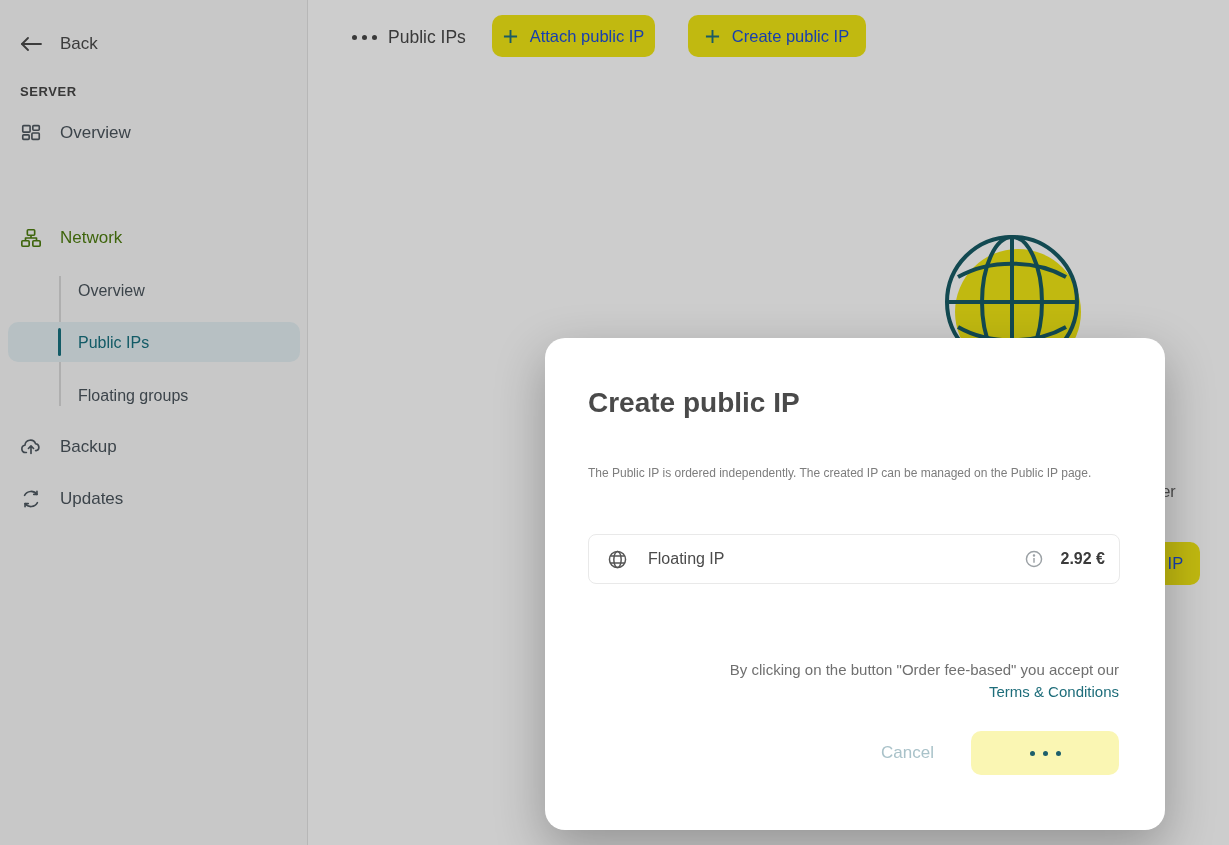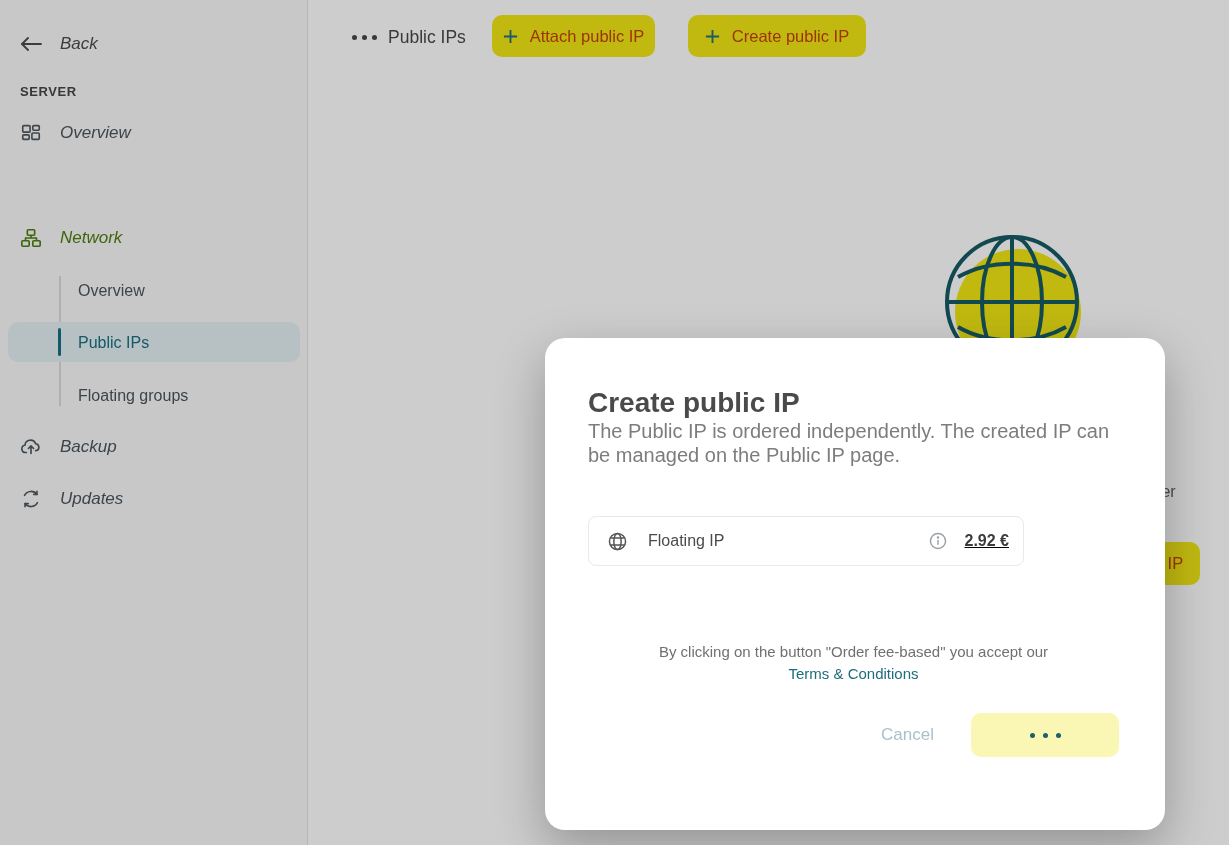--- a/index.html
+++ b/index.html
@@ -4,21 +4,21 @@
 <style>
   * { margin:0; padding:0; box-sizing:border-box; }
   html,body { width:1229px; height:845px; }
   body { font-family:"Liberation Sans", sans-serif; background:#fff; }
   .app { position:relative; width:1229px; height:845px; overflow:hidden; background:#fdfdfd; }
 
   
   .sidebar { position:absolute; left:0; top:0; width:308px; height:845px;
              background:#f7f7f7; border-right:1px solid #e2e2e2; }
   .side-row { position:absolute; left:0; width:308px; height:44px; display:flex;
-              align-items:center; cursor:pointer; color:#4e5860;font-style:italic; }
+              align-items:center; cursor:pointer; color:#4e5860; }
   .side-row .ic { position:absolute; left:20px; width:22px; height:22px; display:flex;
                   align-items:center; justify-content:center; }
   .side-row .lbl { position:absolute; left:60px; font-size:17px; color:#4a545c; }
   .side-row.teal .lbl, .side-row.teal .ic { color:#4d7c0f; }
   .back-row { top:22px; }
   .back-row .lbl { color:#4a4a4a; }
   .section-label { position:absolute; left:20px; top:84px; font-size:13px; font-weight:bold;
                    letter-spacing:0.6px; color:#454545; }
   .it-overview { top:111px; }
   .it-disk { top:163px; }
@@ -37,52 +37,52 @@
   .sub-security { top:387px; }
 
   
   .main { position:absolute; left:308px; top:0; width:921px; height:845px; background:#fdfdfd; }
   .dots-icon { position:absolute; left:44px; top:33px; width:28px; height:8px; display:flex;
                gap:5px; align-items:center; cursor:pointer; }
   .dots-icon i { width:5px; height:5px; border-radius:50%; background:#474747; }
   .page-title { position:absolute; left:80px; top:27px; font-size:17.5px; font-weight:500; color:#474747; }
 
   .ybtn { display:flex; align-items:center; justify-content:center; gap:12px;
-          background:#eee414; color:#c2410c; border:none; border-radius:10px;
+          background:#eee414; color:#1d4ed8; border:none; border-radius:10px;
           font-family:"Liberation Sans", sans-serif; font-size:16.5px; font-weight:500;
           cursor:pointer; }
   .hdr-attach { position:absolute; left:184px; top:15px; width:163px; height:42px; }
   .hdr-create { position:absolute; left:380px; top:15px; width:178px; height:42px; }
   .plus { width:15px; height:15px; stroke:#20707d; stroke-width:2; }
 
   
   .globe-illu { position:absolute; left:629px; top:231px; width:150px; height:150px; }
   .empty-msg { position:absolute; left:504px; top:483px; width:400px; text-align:center;
                font-size:16px; color:#5d5d5d; }
   .empty-btns { position:absolute; left:517px; top:542px; width:375px; display:flex; gap:34px; }
   .empty-attach { width:163px; height:43px; }
   .empty-create { width:178px; height:43px; }
 
   
   .overlay { position:absolute; inset:0; background:rgba(0,0,0,0.19); z-index:50; }
   .modal { position:absolute; left:545px; top:338px; width:620px; height:492px;
            background:#ffffff; border-radius:20px; z-index:100;
            box-shadow:0 18px 50px rgba(0,0,0,0.28); padding:0 46px 0 43px; }
   .modal-title { margin-top:49px; font-size:28px; font-weight:bold; color:#4a4a4a; }
-  .modal-desc { width:528px; font-size:20px; line-height:24px; color:#7d7d7d; }
-  .option-row { margin-top:49px; width:436px; height:50px; border:1px solid #e9e9e9;
+  .modal-desc { margin-top:42px; width:528px; font-size:12px; line-height:24px; color:#7d7d7d; }
+  .option-row { margin-top:49px; width:532px; height:50px; border:1px solid #e9e9e9;
                 border-radius:8px; display:flex; align-items:center; padding:0 14px 0 18px;
                 cursor:pointer; background:#fff; }
   .option-row .glb { width:21px; height:21px; color:#555; flex:0 0 auto; }
   .option-label { margin-left:20px; font-size:16px; color:#4b4b4b; }
-  .option-right { margin-left:auto; display:flex; align-items:flex-end; gap:18px;text-decoration:underline; }
+  .option-right { margin-left:auto; display:flex; align-items:flex-end; gap:18px; }
   .info-ic { width:18px; height:18px; color:#9ba1a5; cursor:pointer; }
   .option-price { font-size:16px; font-weight:bold; color:#3b3b3b; }
 
-  .terms { margin-top:75px; text-align:center; font-size:15px; line-height:21px; color:#707070; }
+  .terms { margin-top:75px; text-align:right; font-size:15px; line-height:21px; color:#707070; }
   .terms a { color:#1e6d7a; text-decoration:none; display:inline-block; margin-top:1px; cursor:pointer; }
 
   .modal-footer { margin-top:29px; display:flex; justify-content:flex-end; align-items:center; gap:37px;text-align:center; }
   .cancel-link { font-size:17px; color:#a9c2c9; cursor:pointer; }
   .submit-btn { width:148px; height:44px; background:#faf6b3; border:none; border-radius:10px;
                 display:flex; align-items:center; justify-content:center; gap:8px; cursor:pointer; }
   .submit-btn i { width:5px; height:5px; border-radius:50%; background:#1d5f6b; }
 
   svg { display:block; }
 </style>

